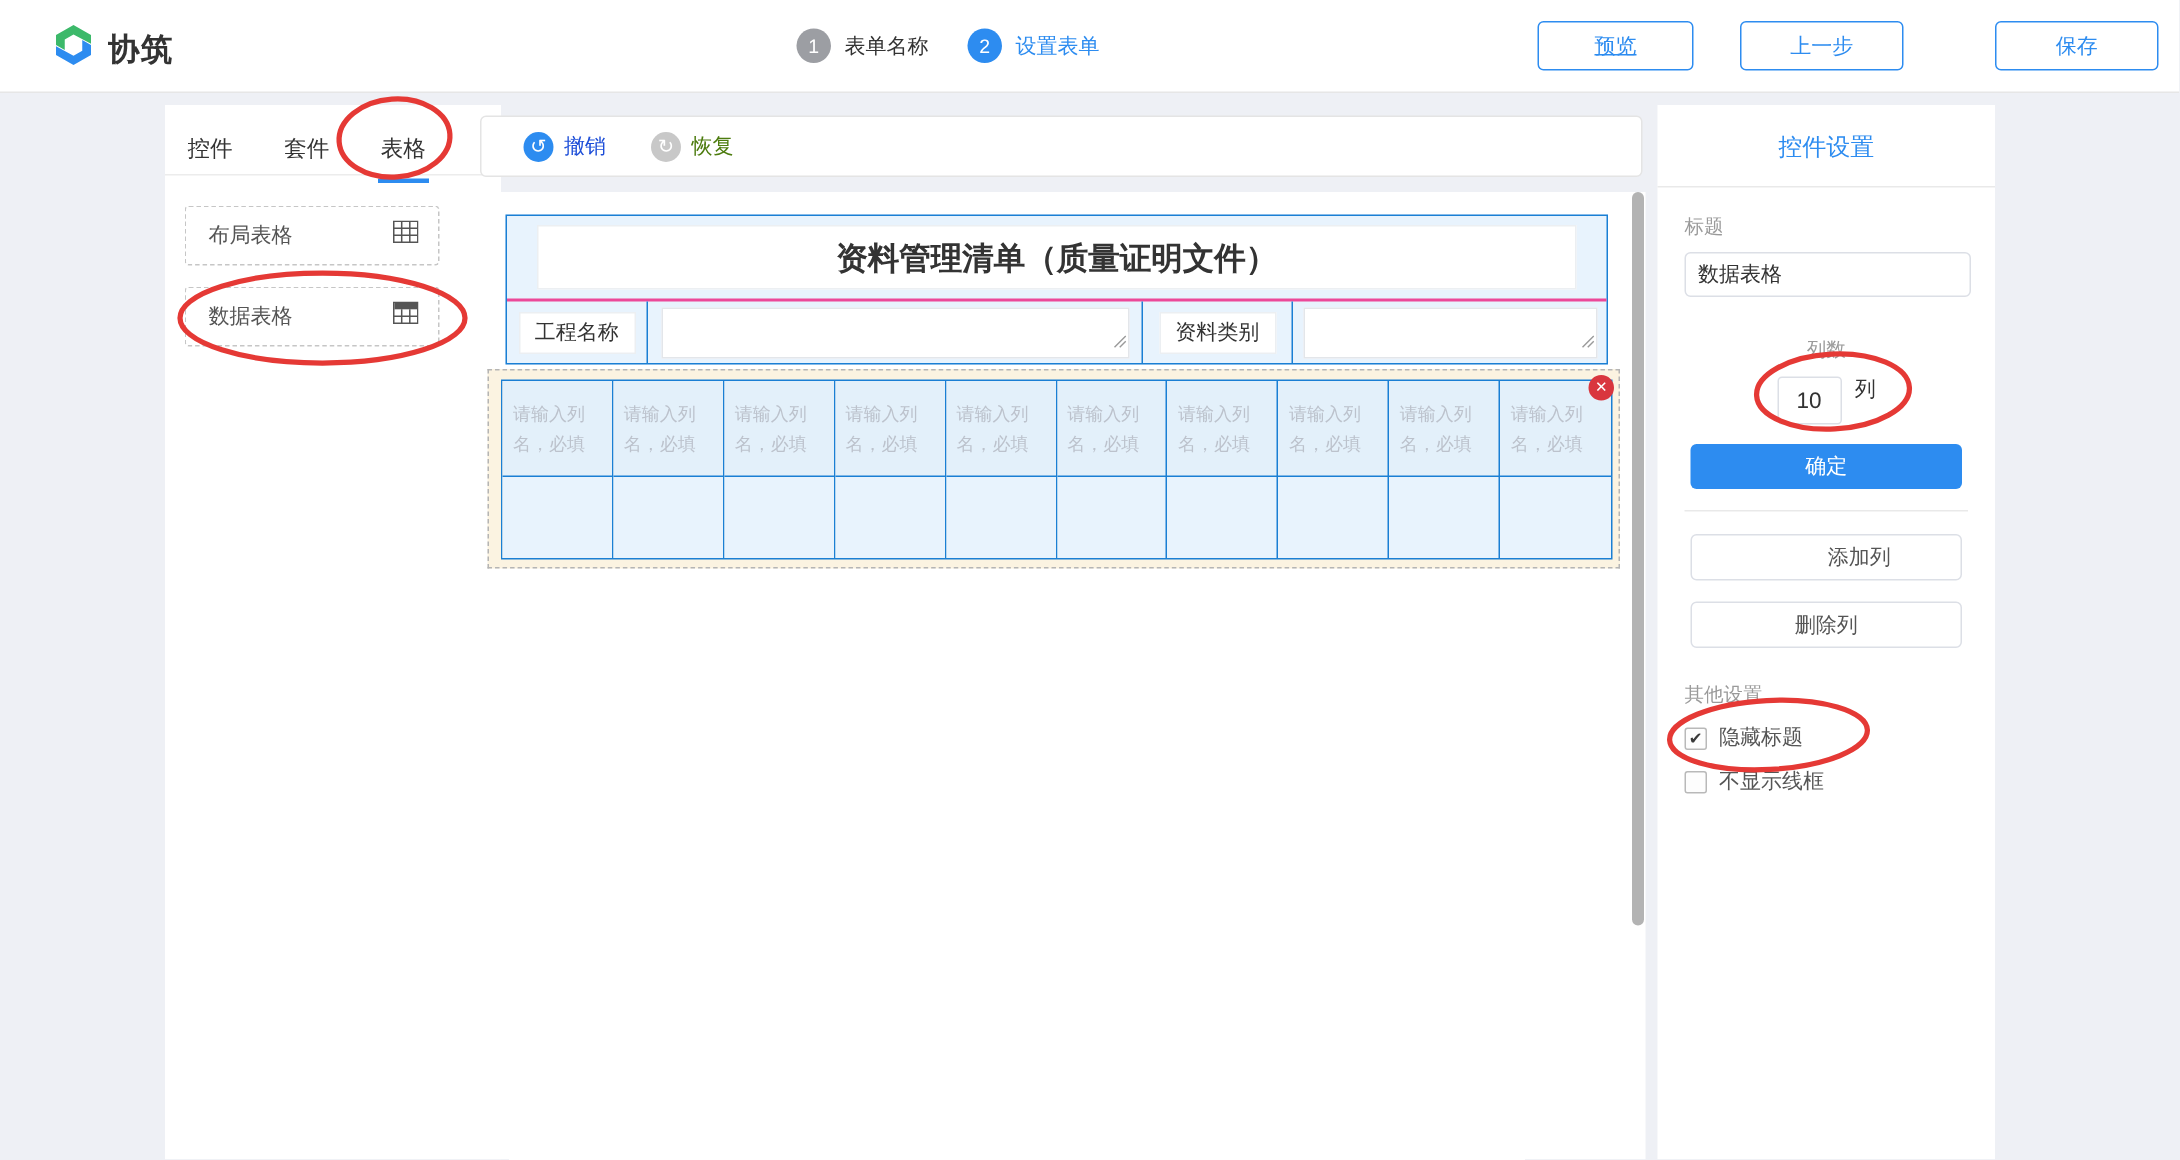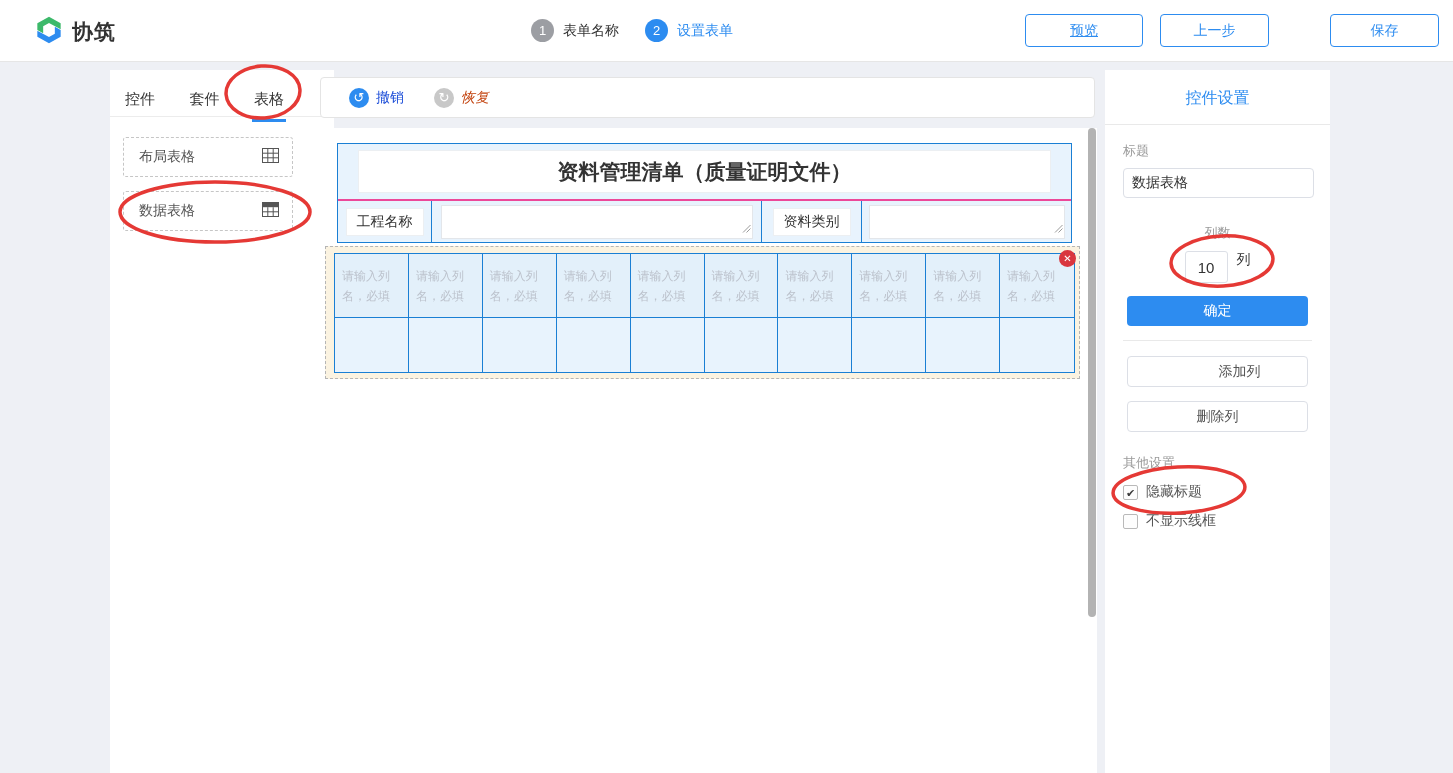--- a/index.html
+++ b/index.html
@@ -12,21 +12,21 @@
   .logo { position:absolute; left:34px; top:15px; display:flex; align-items:center; gap:8px; cursor:pointer; }
   .logo-text { font-size:21px; font-weight:bold; color:#333; letter-spacing:1px; }
   .steps { position:absolute; left:531px; top:19px; display:flex; align-items:center; gap:26px; }
   .step { display:flex; align-items:center; gap:9px; }
   .step-circle { width:23px; height:23px; border-radius:50%; color:#fff; font-size:13px; display:flex; align-items:center; justify-content:center; }
   .step-1 .step-circle { background:#9c9ea3; }
   .step-2 .step-circle { background:#2d8cf0; }
   .step-1 .step-label { color:#333; font-size:14px; }
   .step-2 .step-label { color:#2d8cf0; font-size:14px; }
   .hdr-btn { position:absolute; top:14px; height:33px; background:#fff; border:1px solid #2d8cf0; border-radius:4px; color:#2d8cf0; font-size:14px; display:flex; align-items:center; justify-content:center; cursor:pointer; }
-  .btn-preview { left:1025px; width:118px;text-decoration:underline; }
+  .btn-preview { left:1025px; width:104px;text-decoration:underline; }
   .btn-prev    { left:1160px; width:109px; }
   .btn-save    { left:1330px; width:109px; }
 
   
   .left-panel { position:absolute; left:110px; top:70px; width:224px; height:703px; background:#fff; }
   .tabs { padding:20px 0 0 0; border-bottom:1px solid #ececec; height:47px; }
   .tab { display:inline-block; margin-left:15px; font-size:15px; color:#333; cursor:pointer; position:relative; padding-bottom:13px; }
   .tab + .tab { margin-left:30px; }
   .tab.active::after { content:""; position:absolute; left:-2px; right:-2px; bottom:0; height:3px; background:#2d8cf0; }
   .panel-item { position:absolute; left:13px; width:170px; height:40px; border:1px dashed #c6c6c6; border-radius:3px; background:#fff; display:flex; align-items:center; padding:0 13px 0 15px; cursor:pointer; }
@@ -34,21 +34,21 @@
   .item-layout { top:67px; }
   .item-data { top:121px; }
 
   
   .toolbar-card { position:absolute; left:320px; top:77px; width:775px; height:41px; background:#fff; border:1px solid #e4e4e4; border-radius:4px; display:flex; align-items:center; padding-left:28px; gap:30px; }
   .tool { display:flex; align-items:center; gap:7px; cursor:pointer; }
   .tool-circle { width:20px; height:20px; border-radius:50%; color:#fff; font-size:13px; line-height:20px; text-align:center; }
   .tool-undo .tool-circle { background:#2d8cf0; }
   .tool-redo .tool-circle { background:#c8c8c8; }
   .tool-undo .tool-label { font-size:14px; color:#1d4ed8; }
-  .tool-redo .tool-label { font-size:14px; color:#c2410c;font-style:italic; }
+  .tool-redo .tool-label { font-size:14px; color:#4d7c0f; }
 
   
   .canvas-card { position:absolute; left:320px; top:128px; width:777px; height:645px; background:#fff; }
   .scroll-thumb { position:absolute; right:1px; top:0; width:8px; height:489px; background:#b3b3b3; border-radius:4px; cursor:pointer; }
 
   .form-box { position:absolute; left:17px; top:15px; width:735px; border:1px solid #1a7fd4; background:#e8f3fd; }
   .form-title-row { padding:6px 20px;text-align:right; }
   .form-title-inner { height:43px; background:#fff; border:1px solid #eceff2; display:flex; align-items:center; justify-content:center; font-size:21px; font-weight:bold; color:#333; cursor:text; }
   .form-row2 { display:flex; border-top:2px solid #ec4899; height:43px; }
   .cell { display:flex; align-items:center; justify-content:center; }

